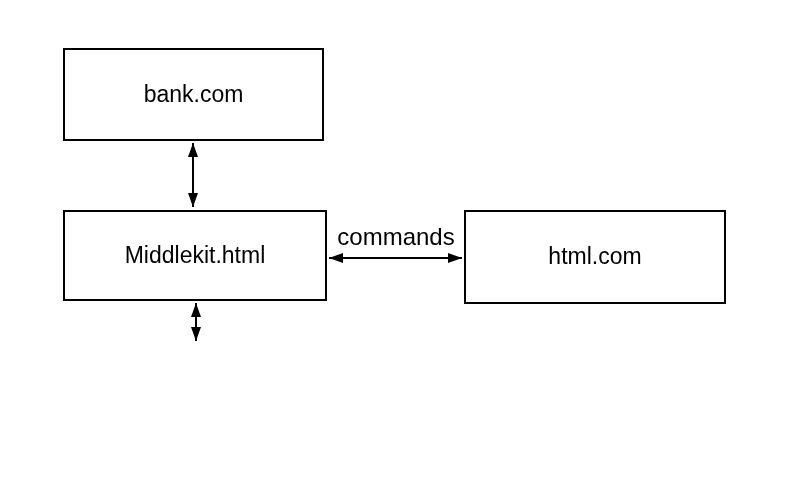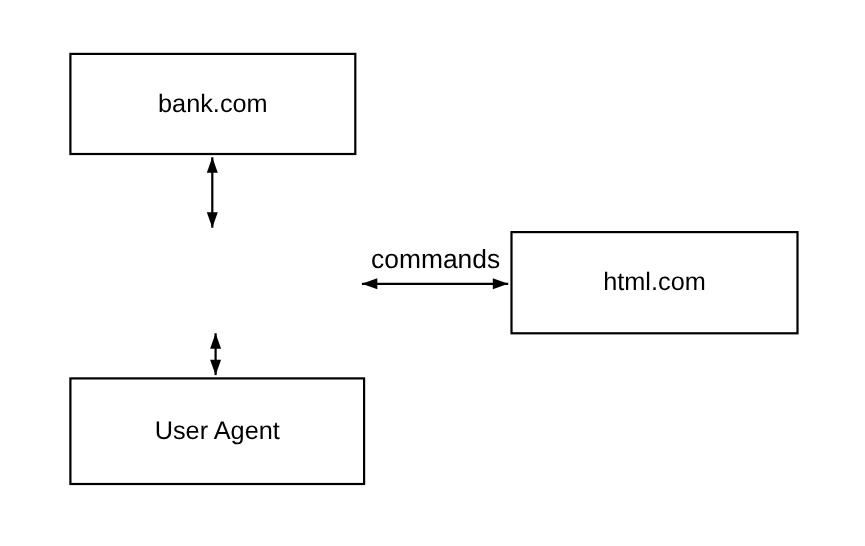--- a/index.html
+++ b/index.html
@@ -60,24 +60,24 @@
     </defs>
     <line x1="193" y1="143" x2="193" y2="207" stroke="#000000" stroke-width="2" marker-start="url(#arrowhead)" marker-end="url(#arrowhead)"></line>
     <line x1="196" y1="303" x2="196" y2="341" stroke="#000000" stroke-width="2" marker-start="url(#arrowhead)" marker-end="url(#arrowhead)"></line>
     <line x1="329" y1="258" x2="462" y2="258" stroke="#000000" stroke-width="2" marker-start="url(#arrowhead)" marker-end="url(#arrowhead)"></line>
   </svg>
 
   <div class="node node-bank">
     <span>bank.com</span>
   </div>
 
+  <div class="node node-middlekit">
+    <span>Middlekit.html</span>
+  </div>
 
-  <div class="node node-user-agent">
-    <span>User Agent</span>
-  </div>
 
   <div class="node node-evil">
     <span>html.com</span>
   </div>
 
   <div class="edge-label">commands</div>
 
 </div>
 
 </body></html>

